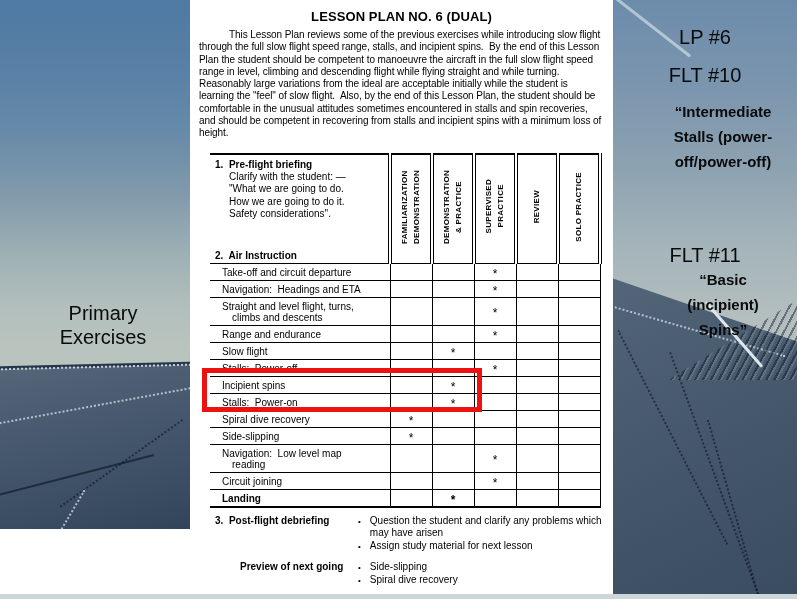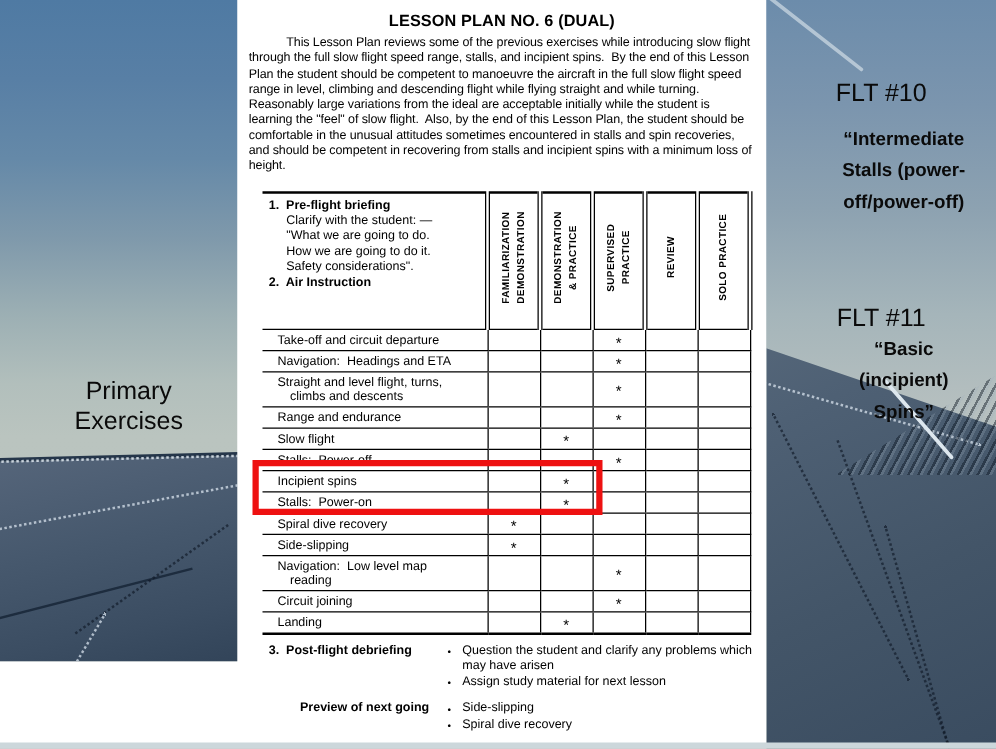--- a/index.html
+++ b/index.html
@@ -43,35 +43,35 @@
   .doc-title{margin:0;padding-top:9px;text-align:center;font-size:13px;font-weight:bold;letter-spacing:.1px;}
   .doc-intro{margin:5px 8px 0 9px;font-size:10px;line-height:12.3px;text-indent:30px;
     letter-spacing:-.08px;white-space:pre-wrap;}
 
   table.lesson{border-collapse:collapse;table-layout:fixed;width:390px;margin:13px 0 0 20px;
     border-top:2px solid #000;}
   table.lesson col.c-label{width:180px;}
   table.lesson col.c-star{width:42px;}
   .pre-cell{height:102px;vertical-align:top;padding:4px 0 2px 5px;font-size:10px;text-align:left;
     border-bottom:1px solid #000;}
-  .pre-wrap{display:flex;flex-direction:column;height:100%;}
+  .pre-wrap{display:flex;flex-direction:column;justify-content:space-between;height:100%;}
   .pre-head,.air-head{font-weight:bold;white-space:pre-wrap;}
   .pre-lines{padding-left:14px;font-weight:normal;line-height:12.6px;white-space:pre-line;margin-top:1px;}
   th.col-h{border-left:4px double #000;border-bottom:1px solid #000;text-align:center;vertical-align:middle;}
   th.col-h:last-child{border-right:4px double #000;}
   th.col-h .vert{display:inline-block;writing-mode:vertical-rl;transform:rotate(180deg);
     white-space:pre-line;font-weight:bold;font-size:8px;line-height:1.5;letter-spacing:.3px;}
   td.lbl{font-size:10px;padding:3px 2px 2px 12px;border-bottom:1px solid #000;white-space:pre-wrap;
     vertical-align:middle;}
   td.lbl .lbl2{padding-left:10px;}
   td.star-cell{border-left:1px solid #000;border-bottom:1px solid #000;text-align:center;
     vertical-align:middle;font-size:12px;}
   td.star-cell:last-child{border-right:1px solid #000;}
   td.star-cell span{display:inline-block;transform:translateY(2px);}
-  tr.last-row td{border-bottom:2px solid #000;}
+  tr.last-row td{border-bottom:2px solid #000;font-weight:bold;}
 
   .postflight{margin:7px 0 0 25px;font-size:10px;}
   .pf-row{display:flex;align-items:flex-start;}
   .pf-row + .pf-row{margin-top:9px;}
   .pf-label{width:143px;font-weight:bold;white-space:pre-wrap;flex:none;}
   .pf-label.preview{padding-left:25px;box-sizing:border-box;width:143px;}
   ul.bullets{list-style:none;margin:0;padding:0;width:252px;}
   ul.bullets li{display:flex;gap:9px;line-height:12.5px;}
   ul.bullets .blt{flex:none;font-size:8px;transform:translateY(1px);}
 
@@ -277,20 +277,21 @@
     <div class="pr-streak"></div>
     <div class="pr-wing">
       <div class="rivet" style="left:6px;top:330px;width:240px;transform:rotate(63deg);transform-origin:left top;"></div>
       <div class="rivet" style="left:58px;top:352px;width:290px;transform:rotate(70deg);transform-origin:left top;"></div>
       <div class="rivet" style="left:96px;top:420px;width:260px;transform:rotate(74deg);transform-origin:left top;"></div>
       <div class="rivet light" style="left:-20px;top:300px;width:200px;transform:rotate(16deg);transform-origin:left top;"></div>
     </div>
     <div class="pr-ribs"></div>
     <div class="pr-scratch"></div>
 
+    <div class="right-label" style="top:25px;">LP #6</div>
     <div class="right-label" style="top:63px;">FLT #10</div>
     <div class="right-quote" style="top:99px;">“Intermediate
 Stalls (power-
 off/power-off)</div>
     <div class="right-label" style="top:243px;">FLT #11</div>
     <div class="right-quote" style="top:267px;">“Basic
 (incipient)
 Spins”</div>
   </div>
 

